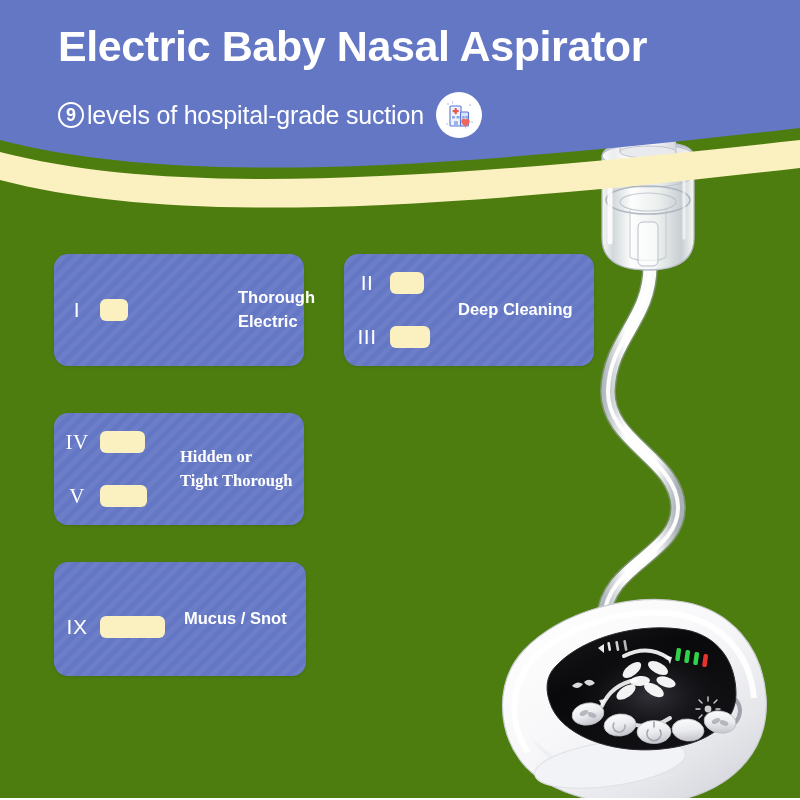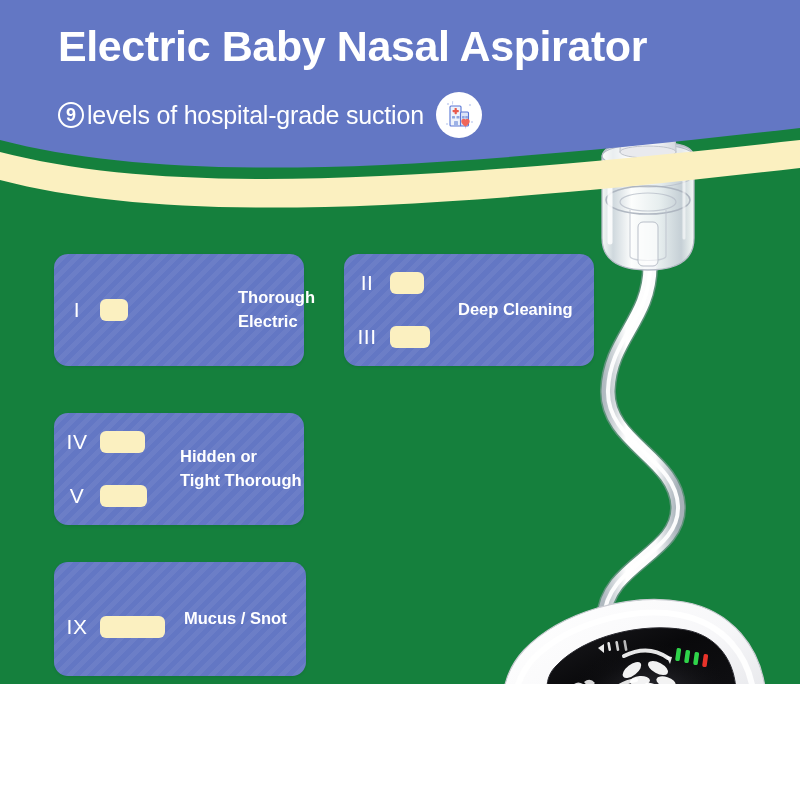--- a/index.html
+++ b/index.html
@@ -7,22 +7,22 @@
     margin: 0;
     padding: 0;
     background: #ffffff;
   }
   body {
     font-family: "Liberation Sans", sans-serif;
   }
   #canvas {
     position: relative;
     width: 800px;
-    height: 684px;
-    background: #15803d;
+    height: 798px;
+    background: #4d7c0f;
     overflow: hidden;
   }
 
   
   .banner-wrap {
     position: absolute;
     left: 0; top: 0;
     width: 800px;
     height: 210px;
     z-index: 2;
@@ -411,21 +411,21 @@
       <div class="level-row" style="margin-top:16px;">
         <span class="numeral">III</span>
         <span class="bar" style="width:40px;"></span>
       </div>
     </div>
     <div class="card-label" style="left:114px; width:140px;">
       <div>Deep Cleaning</div>
     </div>
   </div>
 
-  <div class="card" style="left:54px; top:413px; width:250px; height:112px;">
+  <div class="card" style="left:54px; top:413px; width:250px; height:112px;font-family:Liberation Serif, serif;">
     <div class="levels-col" style="width:170px;">
       <div class="level-row">
         <span class="numeral">IV</span>
         <span class="bar" style="width:45px;"></span>
       </div>
       <div class="level-row" style="margin-top:16px;">
         <span class="numeral">V</span>
         <span class="bar" style="width:47px;"></span>
       </div>
     </div>

